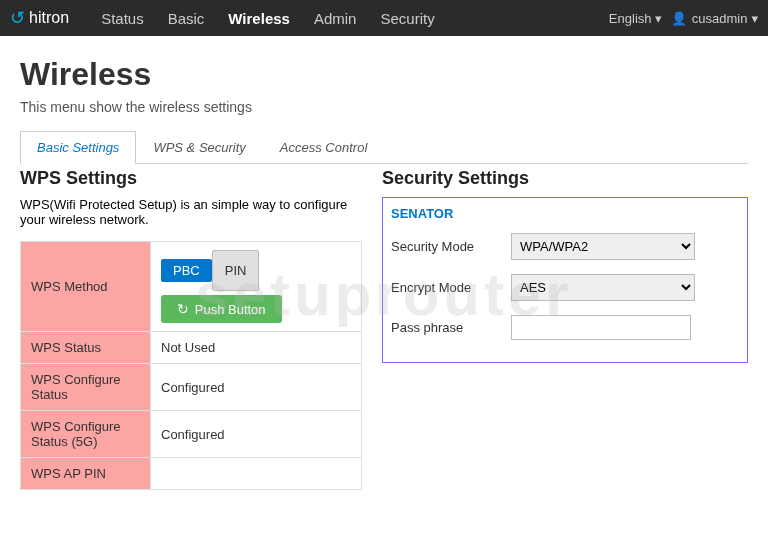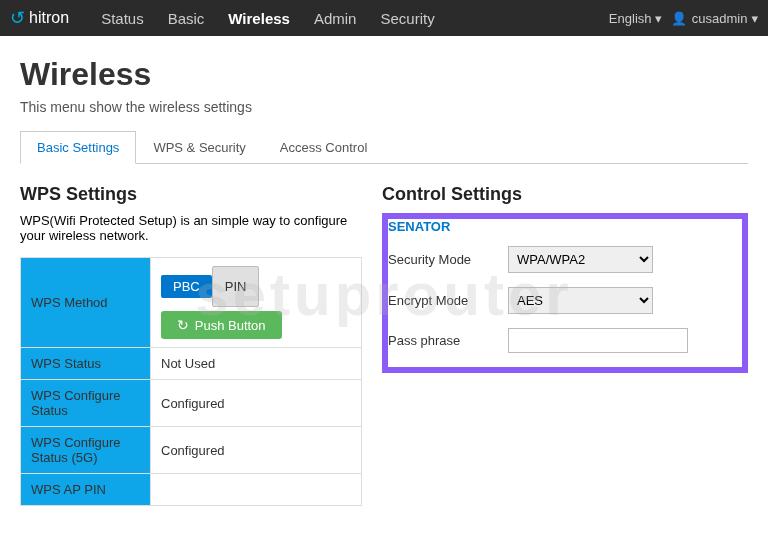--- a/index.html
+++ b/index.html
@@ -77,21 +77,22 @@
     .page-subtitle {
       color: #555;
       font-size: 14px;
       margin-bottom: 16px;
     }
 
     
     .tabs {
       display: flex;
       border-bottom: 1px solid #ccc;
-      margin-bottom: 20px;
+      margin-bottom: 4px;
+      font-style: italic;
     }
     .tab {
       padding: 8px 16px;
       cursor: pointer;
       font-size: 13px;
       color: #555;
       border: 1px solid transparent;
       border-bottom: none;
       margin-bottom: -1px;
     }
@@ -133,21 +134,21 @@
       border-collapse: collapse;
       border: 1px solid #ddd;
     }
     .wps-table td {
       padding: 8px 10px;
       border: 1px solid #ddd;
       vertical-align: middle;
       font-size: 13px;
     }
     .wps-table td:first-child {
-      background: #0ea5e9;
+      background: #fca5a5;
       width: 130px;
       color: #333;
     }
 
     
     .method-btns {
       display: flex;
       gap: 0;
       align-items: center;
       margin-bottom: 4px;
@@ -181,41 +182,41 @@
       display: flex;
       align-items: center;
       gap: 6px;
     }
     .btn-push .refresh-icon {
       font-size: 14px;
     }
 
     
     .security-section {
-      border: 6px solid #8b5cf6;
-      padding: 0;
+      border: 1px solid #8b5cf6;
+      padding: 8px;
     }
     .ssid-label {
       color: #0077cc;
       font-size: 13px;
       font-weight: bold;
       margin-bottom: 12px;
     }
     .security-row {
       display: flex;
       align-items: center;
       margin-bottom: 14px;
     }
     .security-row label {
       width: 120px;
       font-size: 13px;
       color: #333;
     }
     .security-row select {
-      width: 145px;
+      width: 184px;
       padding: 4px;
       font-size: 13px;
       border: 1px solid #bbb;
     }
     .security-row input[type="text"] {
       width: 180px;
       padding: 4px;
       font-size: 13px;
       border: 1px solid #bbb;
     }
@@ -315,21 +316,21 @@
 
           <tr>
             <td>WPS AP PIN</td>
             <td></td>
           </tr>
         </tbody>
       </table>
     </div>
 
     <div class="right-col">
-      <h2 class="section-title">Control Settings</h2>
+      <h2 class="section-title">Security Settings</h2>
       <div class="security-section">
         <div class="ssid-label">SENATOR</div>
 
         <div class="security-row">
           <label>Security Mode</label>
           <select>
             <option>WPA/WPA2</option>
             <option>WPA</option>
             <option>WPA2</option>
             <option>WEP</option>

